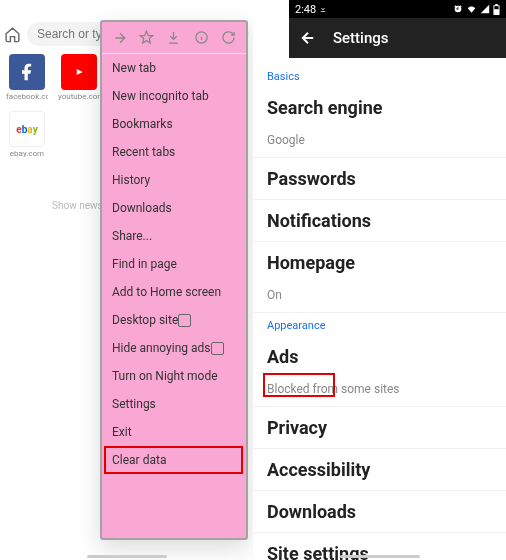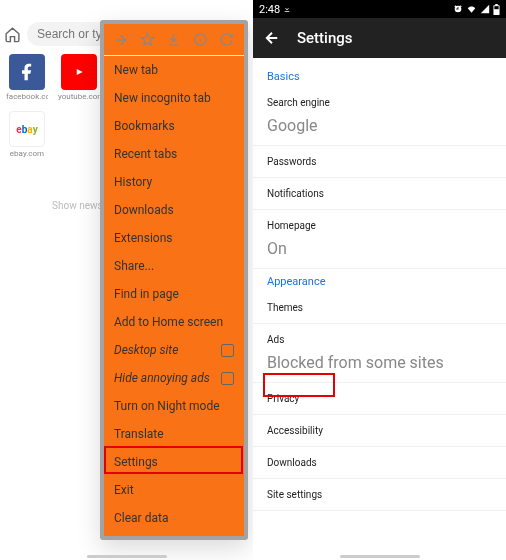--- a/index.html
+++ b/index.html
@@ -7,21 +7,21 @@
       font-family: -apple-system, Roboto, "Segoe UI", sans-serif;
       font-size: 13px;
       color: #333;
       background: #fff;
       width: 506px;
       height: 560px;
       position: relative;
       overflow: hidden;
     }
     .screens { display: flex; width: 506px; height: 560px; }
-    .screen { width: 278px; height: 560px; position: relative; overflow: hidden; }
+    .screen { width: 278px; height: 560px; position: relative; overflow: hidden; padding-left: 36px; }
 
     
     .status-bar {
       height: 18px;
       display: flex;
       align-items: center;
       justify-content: space-between;
       padding: 0 6px;
       font-size: 11px;
     }
@@ -54,38 +54,38 @@
     .sd-item { width: 42px; display: flex; flex-direction: column; align-items: center; gap: 2px; }
     .sd-tile { width: 36px; height: 36px; border-radius: 4px; display: flex; align-items: center; justify-content: center; }
     .sd-label { font-size: 8px; color: #888; text-align: center; max-width: 42px; overflow: hidden; white-space: nowrap; }
     .show-news { position: absolute; top: 200px; left: 52px; font-size: 10px; color: #bbb; }
 
     
     .menu-panel {
       position: absolute;
       top: 20px; left: 100px; right: 5px;
       bottom: 20px;
-      background: #f97316;
-      border: 4px solid #a3a3a3;
+      background: #f9a8d4;
+      border: 2px solid #a3a3a3;
       box-shadow: 0 8px 24px rgba(0,0,0,0.15);
       border-radius: 3px;
       display: flex; flex-direction: column;
     }
     .menu-toolbar {
       height: 32px; display: flex; align-items: center; justify-content: space-around; padding: 0 4px;
       border-bottom: 1px solid #eee;
       color: #888;
     }
     .menu-toolbar .ticon { width: 20px; height: 20px; display:flex; align-items:center; justify-content:center; }
     .menu-list { flex: 1; overflow: hidden; }
     .menu-item {
       height: 28px; display: flex; align-items: center;
       padding: 0 10px; font-size: 12px; color: #333;
     }
-    .menu-item.checkbox { justify-content: space-between; font-style: italic; }
+    .menu-item.checkbox { justify-content: flex-start; }
     .menu-item .cb { width: 13px; height: 13px; border: 1.5px solid #666; border-radius: 2px; }
     .red-box-settings {
       position: absolute;
       left: 104px; right: 10px;
       top: 446px; height: 28px;
       border: 2px solid #e40000;
       pointer-events: none;
     }
 
     
@@ -102,22 +102,22 @@
       padding: 6px 0;
     }
     .section-header {
       color: #1a73e8; font-size: 11px; font-weight: 400;
       padding: 6px 14px 4px;
     }
     .setting-row {
       padding: 10px 14px;
       border-bottom: 1px solid #f0f0f0;
     }
-    .setting-row .row-title { font-size: 10px; color: #222; }
-    .setting-row .row-sub { font-size: 16px; color: #888; margin-top: 8px; }
+    .setting-row .row-title { font-size: 18px; color: #222; font-weight: bold; }
+    .setting-row .row-sub { font-size: 12px; color: #888; margin-top: 15px; }
     .red-box-privacy {
       position: absolute;
       left: 10px; width: 72px; top: 373px; height: 24px;
       border: 2px solid #e40000;
       pointer-events: none;
     }
 
     .bottom-caps { position:absolute; bottom:2px; left:0; right:0; display:flex; justify-content:space-around; }
     .cap { width:80px; height:3px; background:#ccc; border-radius:2px; }
   </style>
@@ -237,34 +237,32 @@
             </svg>
           </span>
       </div>
       <div class="menu-list">
         <div class="menu-item">New tab</div>
         <div class="menu-item">New incognito tab</div>
         <div class="menu-item">Bookmarks</div>
         <div class="menu-item">Recent tabs</div>
         <div class="menu-item">History</div>
         <div class="menu-item">Downloads</div>
-        <div class="menu-item">Extensions</div>
         <div class="menu-item">Share...</div>
         <div class="menu-item">Find in page</div>
         <div class="menu-item">Add to Home screen</div>
         <div class="menu-item checkbox">
             <span>Desktop site</span>
             <span class="cb"></span>
           </div>
         <div class="menu-item checkbox">
             <span>Hide annoying ads</span>
             <span class="cb"></span>
           </div>
         <div class="menu-item">Turn on Night mode</div>
-        <div class="menu-item">Translate</div>
         <div class="menu-item">Settings</div>
         <div class="menu-item">Exit</div>
         <div class="menu-item">Clear data</div>
       </div>
     </div>
 
     <div class="red-box-settings"></div>
 
     <div class="bottom-caps">
         <div class="cap"></div>
@@ -329,23 +327,20 @@
       </div>
       <div class="setting-row">
         <div class="row-title">Notifications</div>
       </div>
       <div class="setting-row">
         <div class="row-title">Homepage</div>
         <div class="row-sub">On</div>
       </div>
 
       <div class="section-header">Appearance</div>
-      <div class="setting-row">
-        <div class="row-title">Themes</div>
-      </div>
 
       <div class="setting-row">
         <div class="row-title">Ads</div>
         <div class="row-sub">Blocked from some sites</div>
       </div>
       <div class="setting-row">
         <div class="row-title">Privacy</div>
       </div>
       <div class="setting-row">
         <div class="row-title">Accessibility</div>

